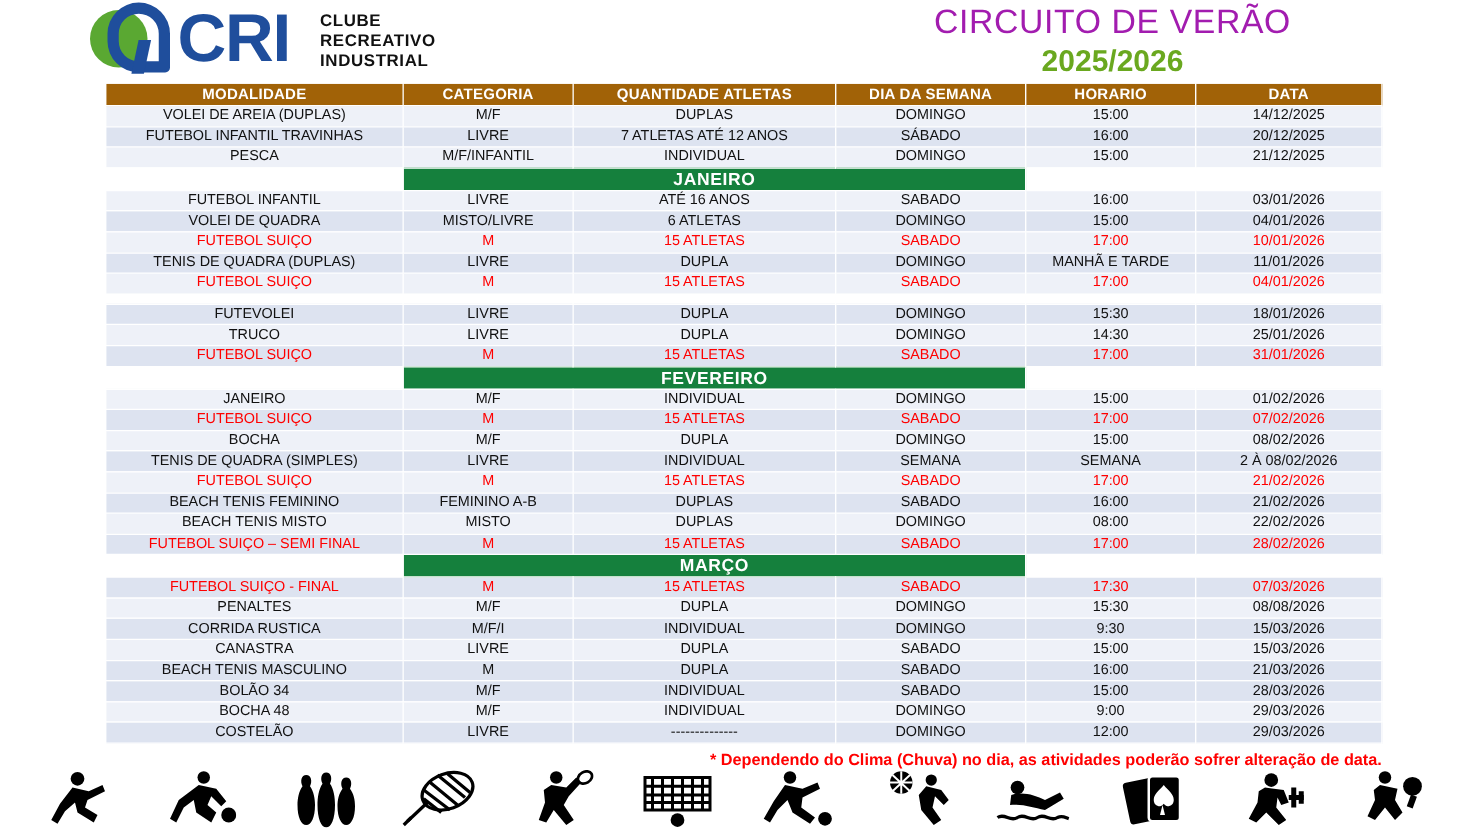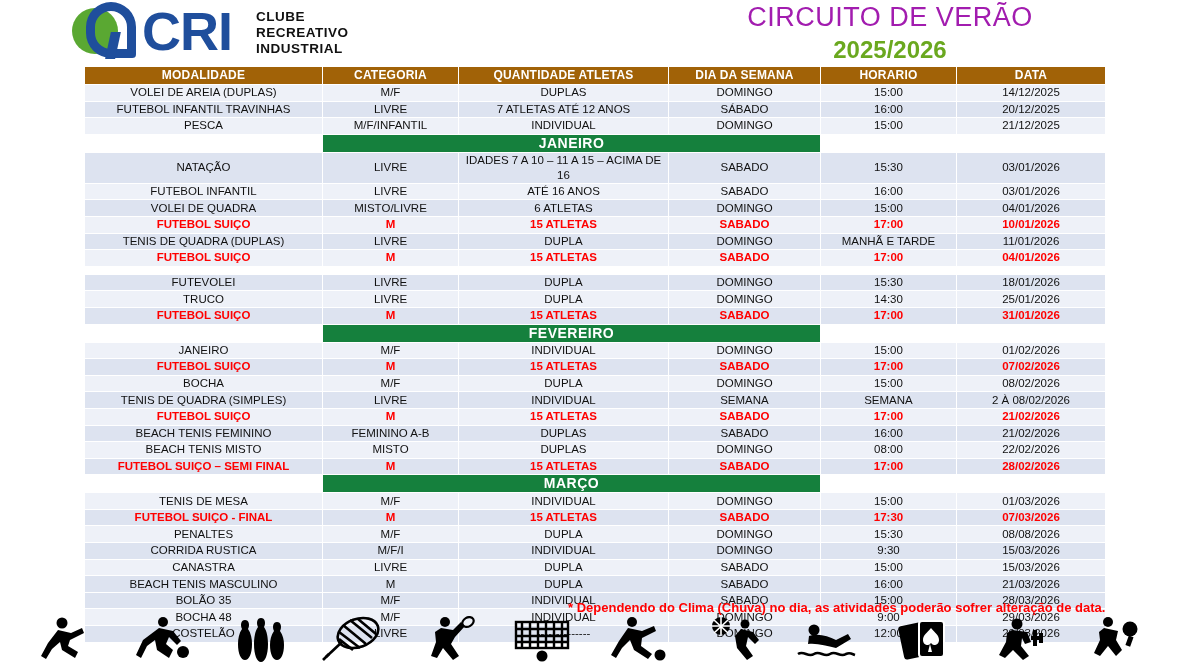--- a/index.html
+++ b/index.html
@@ -113,21 +113,21 @@
   tr.plain td{background:#eef1f8;}
   td.month{
     background:#15803d;
     color:#ffffff;
     font-weight:bold;
     font-size:14px;
     height:17px;
     letter-spacing:.5px;
   }
   td.mblank{background:#ffffff;border-color:#ffffff;}
-  tr.red td{color:#ff0000;font-weight:bold;}
+  tr.red td{color:#ff0000;font-weight:normal;}
   tr.spacer td{background:#ffffff;border-color:#ffffff;height:7px;}
   
   .footnote{
     position:absolute;
     left:536px;top:600px;
     color:#ff0000;
     font-size:13px;
     font-weight:bold;
     margin-left:32px;
   }
@@ -215,28 +215,20 @@
           <td>DOMINGO</td>
           <td>15:00</td>
           <td>21/12/2025</td>
         </tr>
         <tr>
           <td class="mblank"></td>
           <td class="month" colspan="3">JANEIRO</td>
           <td class="mblank"></td>
           <td class="mblank"></td>
         </tr>
-        <tr class="alt">
-          <td>NATAÇÃO</td>
-          <td>LIVRE</td>
-          <td>IDADES 7 A 10 – 11 A 15 – ACIMA DE 16</td>
-          <td>SABADO</td>
-          <td>15:30</td>
-          <td>03/01/2026</td>
-        </tr>
         <tr class="plain">
           <td>FUTEBOL INFANTIL</td>
           <td>LIVRE</td>
           <td>ATÉ 16 ANOS</td>
           <td>SABADO</td>
           <td>16:00</td>
           <td>03/01/2026</td>
         </tr>
         <tr class="alt">
           <td>VOLEI DE QUADRA</td>
@@ -371,28 +363,20 @@
           <td>SABADO</td>
           <td>17:00</td>
           <td>28/02/2026</td>
         </tr>
         <tr>
           <td class="mblank"></td>
           <td class="month" colspan="3">MARÇO</td>
           <td class="mblank"></td>
           <td class="mblank"></td>
         </tr>
-        <tr class="plain">
-          <td>TENIS DE MESA</td>
-          <td>M/F</td>
-          <td>INDIVIDUAL</td>
-          <td>DOMINGO</td>
-          <td>15:00</td>
-          <td>01/03/2026</td>
-        </tr>
         <tr class="alt red">
           <td>FUTEBOL SUIÇO - FINAL</td>
           <td>M</td>
           <td>15 ATLETAS</td>
           <td>SABADO</td>
           <td>17:30</td>
           <td>07/03/2026</td>
         </tr>
         <tr class="plain">
           <td>PENALTES</td>
@@ -420,21 +404,21 @@
         </tr>
         <tr class="alt">
           <td>BEACH TENIS MASCULINO</td>
           <td>M</td>
           <td>DUPLA</td>
           <td>SABADO</td>
           <td>16:00</td>
           <td>21/03/2026</td>
         </tr>
         <tr class="alt">
-          <td>BOLÃO 35</td>
+          <td>BOLÃO 34</td>
           <td>M/F</td>
           <td>INDIVIDUAL</td>
           <td>SABADO</td>
           <td>15:00</td>
           <td>28/03/2026</td>
         </tr>
         <tr class="plain">
           <td>BOCHA 48</td>
           <td>M/F</td>
           <td>INDIVIDUAL</td>

